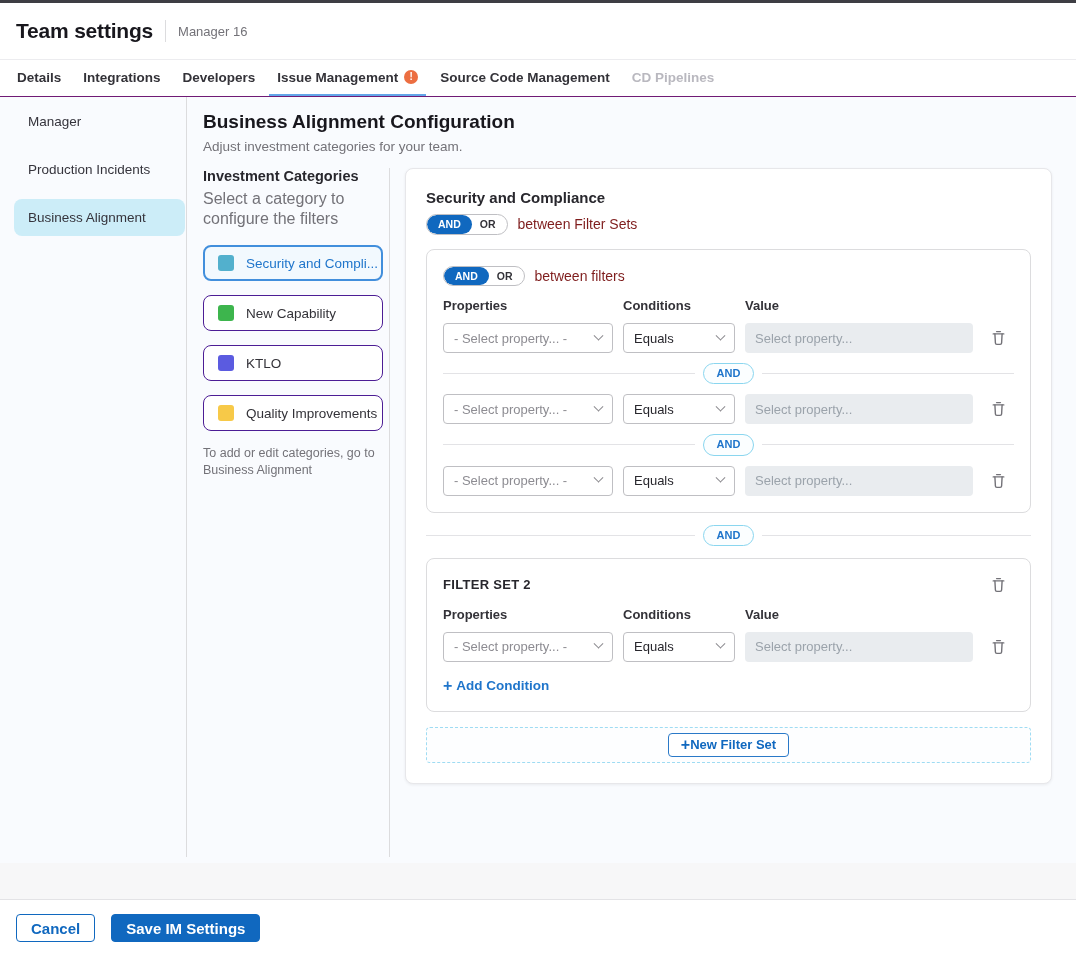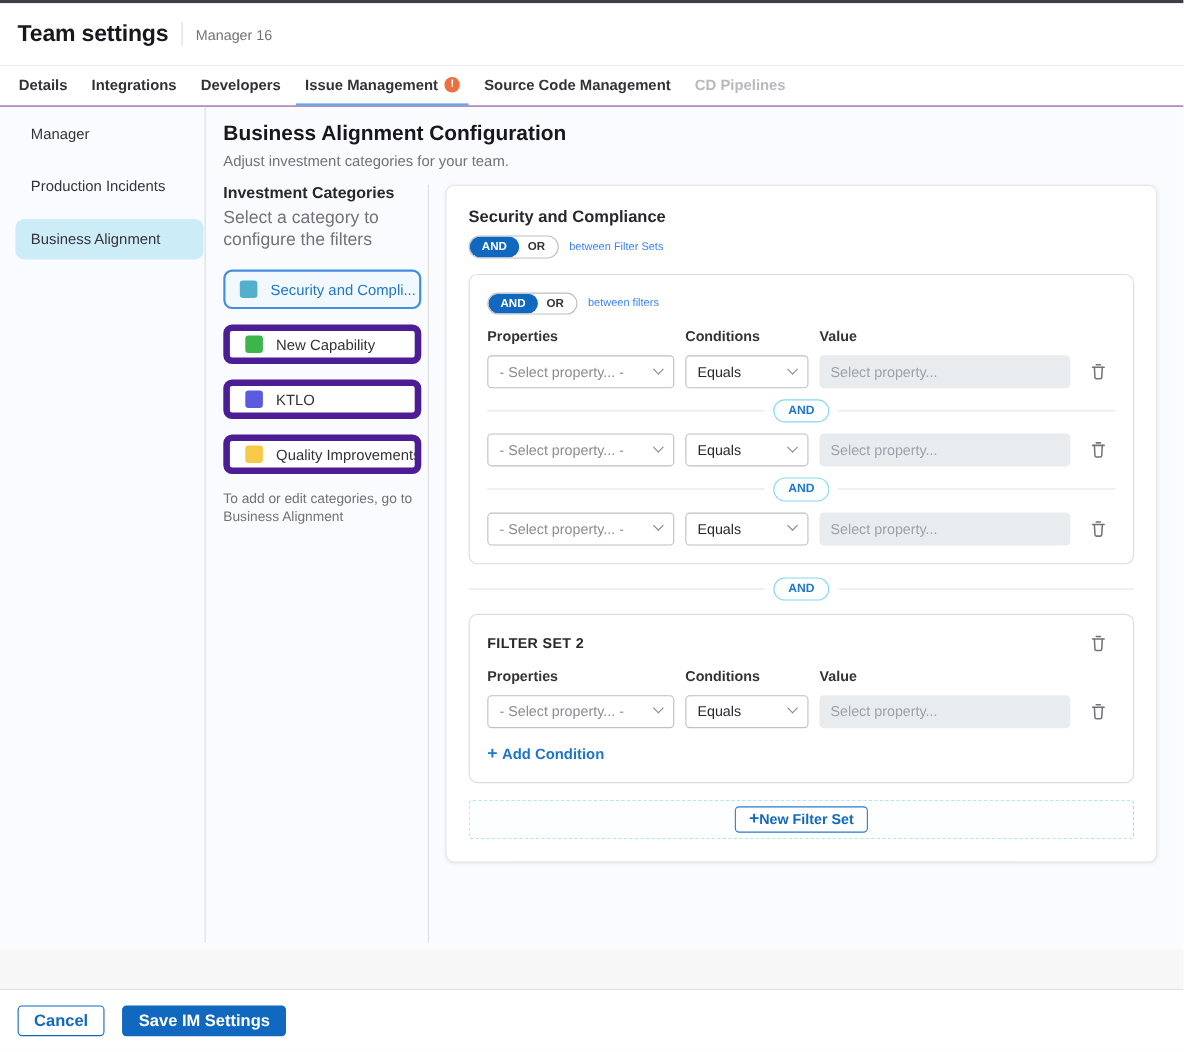--- a/index.html
+++ b/index.html
@@ -33,35 +33,35 @@
   .side-item.active { background: #ccedf8; border-radius: 8px; margin-left: 14px; margin-right: 1px; padding-left: 14px; }
 
   .main { flex: 1; display: flex; flex-direction: column; padding: 14px 0 0 16px; min-width: 0; }
   .main-h1 { font-size: 19px; font-weight: bold; color: #18171d; margin-bottom: 6px; }
   .main-sub { font-size: 13.5px; color: #737278; margin-bottom: 14px; }
 
   .cols { flex: 1; display: flex; min-height: 0; }
   .cat-col { width: 187px; flex: none; border-right: 1px solid #dcdcde; padding-right: 7px; }
   .cat-title { font-size: 14.5px; font-weight: bold; margin-bottom: 5px; }
   .cat-desc { font-size: 16px; color: #737278; line-height: 1.25; width: 172px; margin-bottom: 16px; }
-  .cat-btn { width: 180px; height: 36px; display: flex; align-items: center; gap: 12px; padding: 0 14px; margin-bottom: 14px; background: #fff; border: 6px solid #4c1d95; border-radius: 8px; font-size: 13.5px; color: #333238; cursor: pointer; font-family: inherit; white-space: nowrap; overflow: hidden; }
+  .cat-btn { width: 180px; height: 36px; display: flex; align-items: center; gap: 12px; padding: 0 14px; margin-bottom: 14px; background: #fff; border: 1px solid #4c1d95; border-radius: 8px; font-size: 13.5px; color: #333238; cursor: pointer; font-family: inherit; white-space: nowrap; overflow: hidden; }
   .cat-btn.selected { border: 2px solid #428fdc; background: #f2f9fe; color: #1f75cb; padding: 0 13px; text-align: center; }
   .swatch { width: 16px; height: 16px; border-radius: 3px; flex: none; }
   .cat-note { font-size: 12.5px; color: #737278; line-height: 1.35; width: 180px; margin-top: 2px; }
 
   .panel-wrap { flex: 1; padding: 0 24px 0 15px; min-width: 0; }
   .panel { background: #fff; border: 1px solid #e7e7ea; border-radius: 8px; box-shadow: 0 1px 3px rgba(31,30,36,.07); padding: 20px; }
   .panel-title { font-size: 15px; font-weight: bold; margin-bottom: 8px; }
 
   .toggle-row { display: flex; align-items: center; gap: 10px; }
   .andor { display: inline-flex; align-items: center; border: 1px solid #bfbfc3; border-radius: 999px; background: #fff; overflow: hidden; cursor: pointer; }
   .andor .seg { font-size: 10.5px; font-weight: bold; padding: 3px 11px; line-height: 1.2; }
   .andor .seg.on { background: #1068bf; color: #fff; border-radius: 999px; }
   .andor .seg.off { color: #333238; padding-left: 8px; }
-  .toggle-suffix { font-size: 10px; color: #3b82f6; }
+  .toggle-suffix { font-size: 14px; color: #7f1d1d; }
 
   .fset { border: 1px solid #dcdcde; border-radius: 8px; padding: 16px; margin-top: 14px; background: #fff; }
   .fset-title-row { display: flex; align-items: flex-start; justify-content: space-between; }
   .fset-title { font-size: 13px; font-weight: bold; letter-spacing: .3px; color: #28272d; padding-top: 2px; }
 
   .grid { display: grid; grid-template-columns: 170px 112px 228px 1fr; column-gap: 10px; align-items: center; }
   .head-grid { margin-top: 12px; }
   .col-head { font-size: 13px; font-weight: bold; color: #333238; }
   .filter-row { margin-top: 10px; }
 

